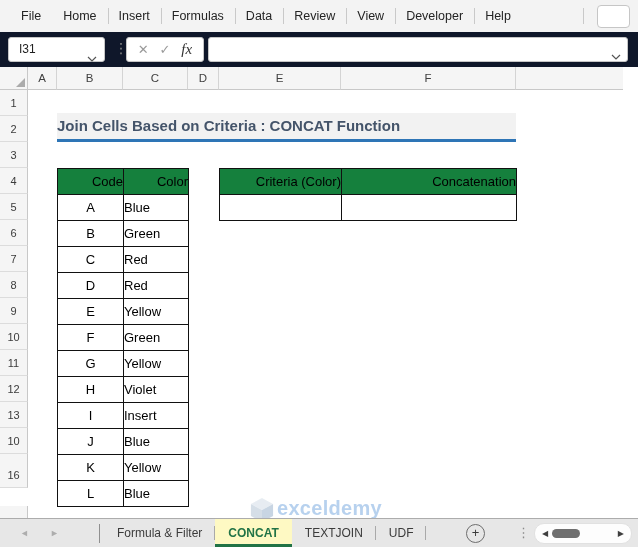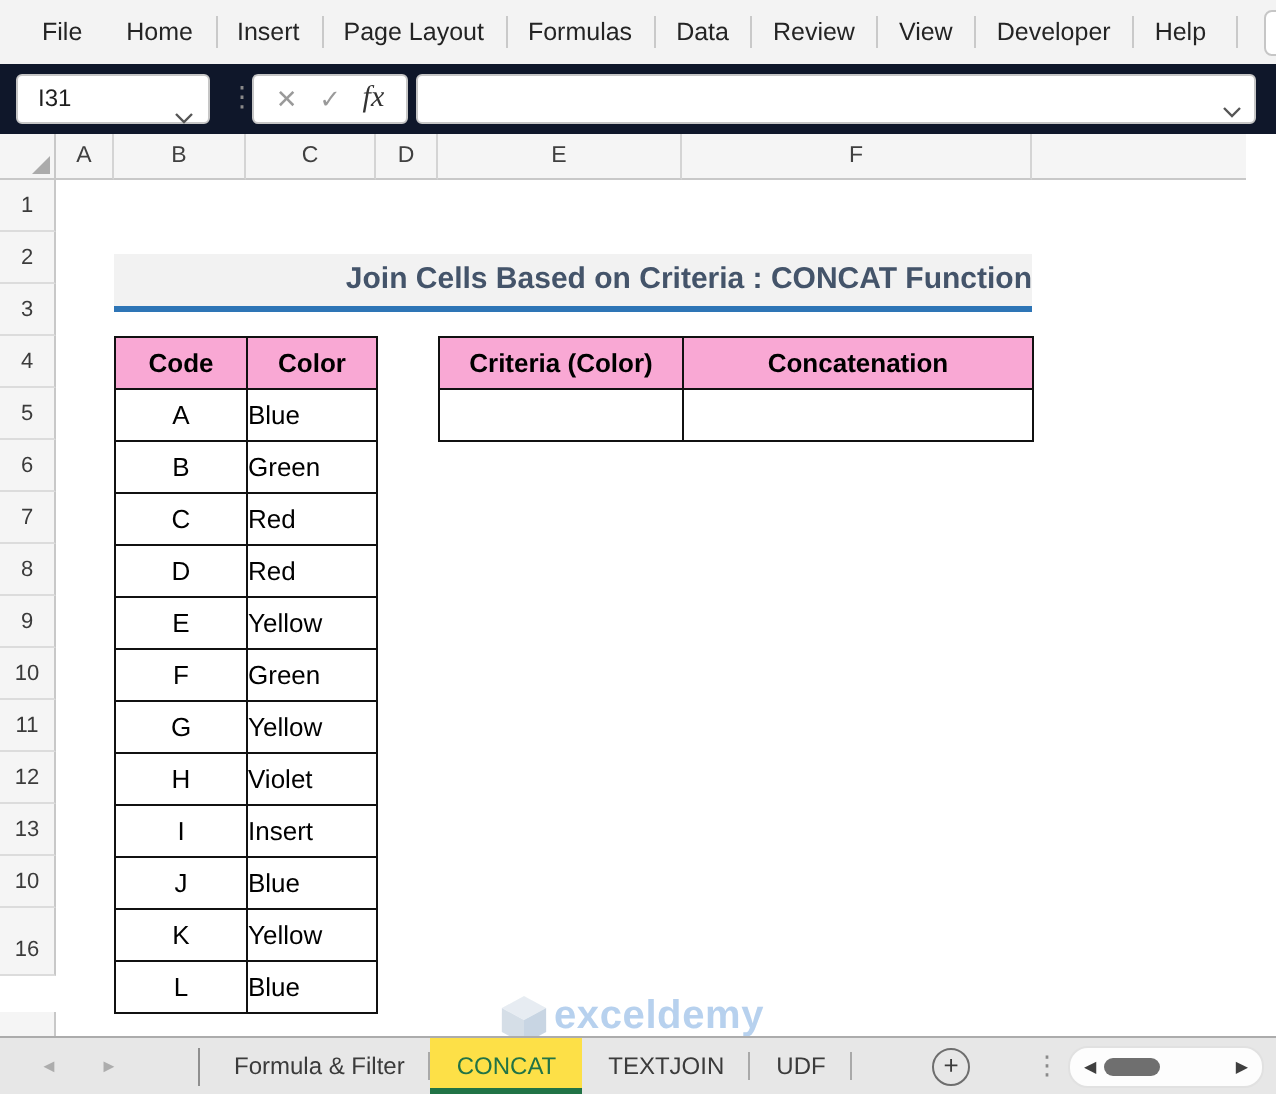--- a/index.html
+++ b/index.html
@@ -29,63 +29,62 @@
 
   
   .grid { position:absolute; top:67px; left:0; width:623px; height:451px; background:#fff; overflow:hidden; }
   .corner { position:absolute; left:0; top:0; width:28px; height:23px; background:#F5F5F5; border-right:1px solid #C8C8C8; border-bottom:1px solid #C8C8C8; }
   .corner::after { content:''; position:absolute; right:2px; bottom:2px; border-left:9px solid transparent; border-bottom:9px solid #ABABAB; }
   .colh { position:absolute; top:0; height:23px; background:#F5F5F5; border-right:1px solid #D4D4D4; border-bottom:1px solid #C8C8C8; font-size:11.5px; color:#404040; display:flex; align-items:center; justify-content:center; cursor:default; }
   .colh-fill { position:absolute; top:0; left:516px; width:107px; height:23px; background:#F5F5F5; border-bottom:1px solid #C8C8C8; }
   .rowh { position:absolute; left:0; width:28px; height:26px; background:#F5F5F5; border-right:1px solid #C8C8C8; border-bottom:1px solid #DCDCDC; font-size:11px; color:#3b3b3b; display:flex; align-items:center; justify-content:center; cursor:default; }
   .rowh-partial { position:absolute; left:0; top:439px; width:28px; height:12px; background:#F5F5F5; border-right:1px solid #C8C8C8; }
 
-  .title-block { position:absolute; left:57px; top:60px; width:459px; height:29px; background:#F2F2F2; border-bottom:3px solid #2E75B6; color:#44546A; font-weight:bold; font-size:15px; text-align:right; line-height:26px; cursor:cell; }
+  .title-block { position:absolute; left:57px; top:46px; width:459px; height:29px; background:#F2F2F2; border-bottom:3px solid #2E75B6; color:#44546A; font-weight:bold; font-size:15px; text-align:left; line-height:26px; cursor:cell; }
 
   table.sheet-table { position:absolute; border-collapse:collapse; table-layout:fixed; background:#fff; }
   table.sheet-table th, table.sheet-table td { border:1.5px solid #111; height:26px; font-size:13px; color:#000; padding:0; overflow:hidden; white-space:nowrap; cursor:cell; }
-  table.sheet-table th { font-weight:bold; text-align:center; background:#f9a8d4; }
+  table.sheet-table th { font-weight:normal; text-align:right; background:#15803d; }
   td.c-center { text-align:center; }
   td.c-left { text-align:left; padding-left:5px; }
   #code-table { left:57px; top:101px; width:131px; }
   #criteria-table { left:219px; top:101px; width:297px; }
 
   
   .watermark { position:absolute; left:250px; top:430px; display:flex; align-items:flex-start; opacity:0.9; pointer-events:none; }
   .wm-text { position:relative; margin-left:3px; }
   .wm-brand { font-size:20px; font-weight:bold; color:#9CC0E8; opacity:0.8; letter-spacing:0.3px; line-height:22px; }
 
   
   .tabbar { position:absolute; left:0; top:518px; width:638px; height:29px; background:#E7E7E7; border-top:1px solid #ACACAC; z-index:5; }
   .nav-left { position:absolute; left:20px; top:0; line-height:28px; font-size:9px; color:#ADADAD; }
   .nav-right { position:absolute; left:50px; top:0; line-height:28px; font-size:9px; color:#ADADAD; }
   .tab-lead-divider { position:absolute; left:99px; top:5px; width:1px; height:19px; background:#8F8F8F; }
   .sheet-tabs { position:absolute; left:104px; top:0; height:28px; display:flex; }
   .stab { padding:0 13px; font-size:12px; color:#3b3b3b; line-height:28px; position:relative; white-space:nowrap; cursor:pointer; }
   .stab::after { content:''; position:absolute; right:0; top:7px; width:1px; height:14px; background:#A9A9A9; }
-  .stab.active { background:#fde047; color:#217346; font-weight:normal; box-shadow:inset 0 -3px 0 #217346; }
+  .stab.active { background:#fef9c3; color:#217346; font-weight:bold; box-shadow:inset 0 -3px 0 #217346; }
   .stab.active::after { display:none; }
   .add-sheet { position:absolute; left:466px; top:5px; width:19px; height:19px; border:1px solid #6E6E6E; border-radius:50%; color:#3b3b3b; font-size:13px; line-height:16px; text-align:center; cursor:pointer; background:transparent; }
   .tabbar-dots { position:absolute; left:517px; top:0; line-height:28px; color:#8a8a8a; font-size:13px; }
   .hscroll { position:absolute; left:534px; top:4px; width:98px; height:21px; background:#FDFDFD; border:1px solid #E1E1E1; border-radius:10px; }
   .hscroll .arr-left { position:absolute; left:7px; top:0; line-height:19px; font-size:8px; color:#3f3f3f; }
   .hscroll .thumb { position:absolute; left:17px; top:5px; width:28px; height:9px; background:#6F6F6F; border-radius:5px; }
   .hscroll .arr-right { position:absolute; right:7px; top:0; line-height:19px; font-size:8px; color:#3f3f3f; }
 </style>
 </head>
 <body>
 
 <div class="app">
 
   <div class="ribbon">
     <div class="ribbon-tabs">
         <div class="rtab">File</div>
         <div class="rtab">Home</div>
         <div class="rtab sep">Insert</div>
-        <div class="rtab sep">Page Layout</div>
         <div class="rtab sep">Formulas</div>
         <div class="rtab sep">Data</div>
         <div class="rtab sep">Review</div>
         <div class="rtab sep">View</div>
         <div class="rtab sep">Developer</div>
         <div class="rtab sep">Help</div>
       </div>
     <div class="ribbon-right">
       <div class="rdivider"></div>
       <div class="comment-btn">

